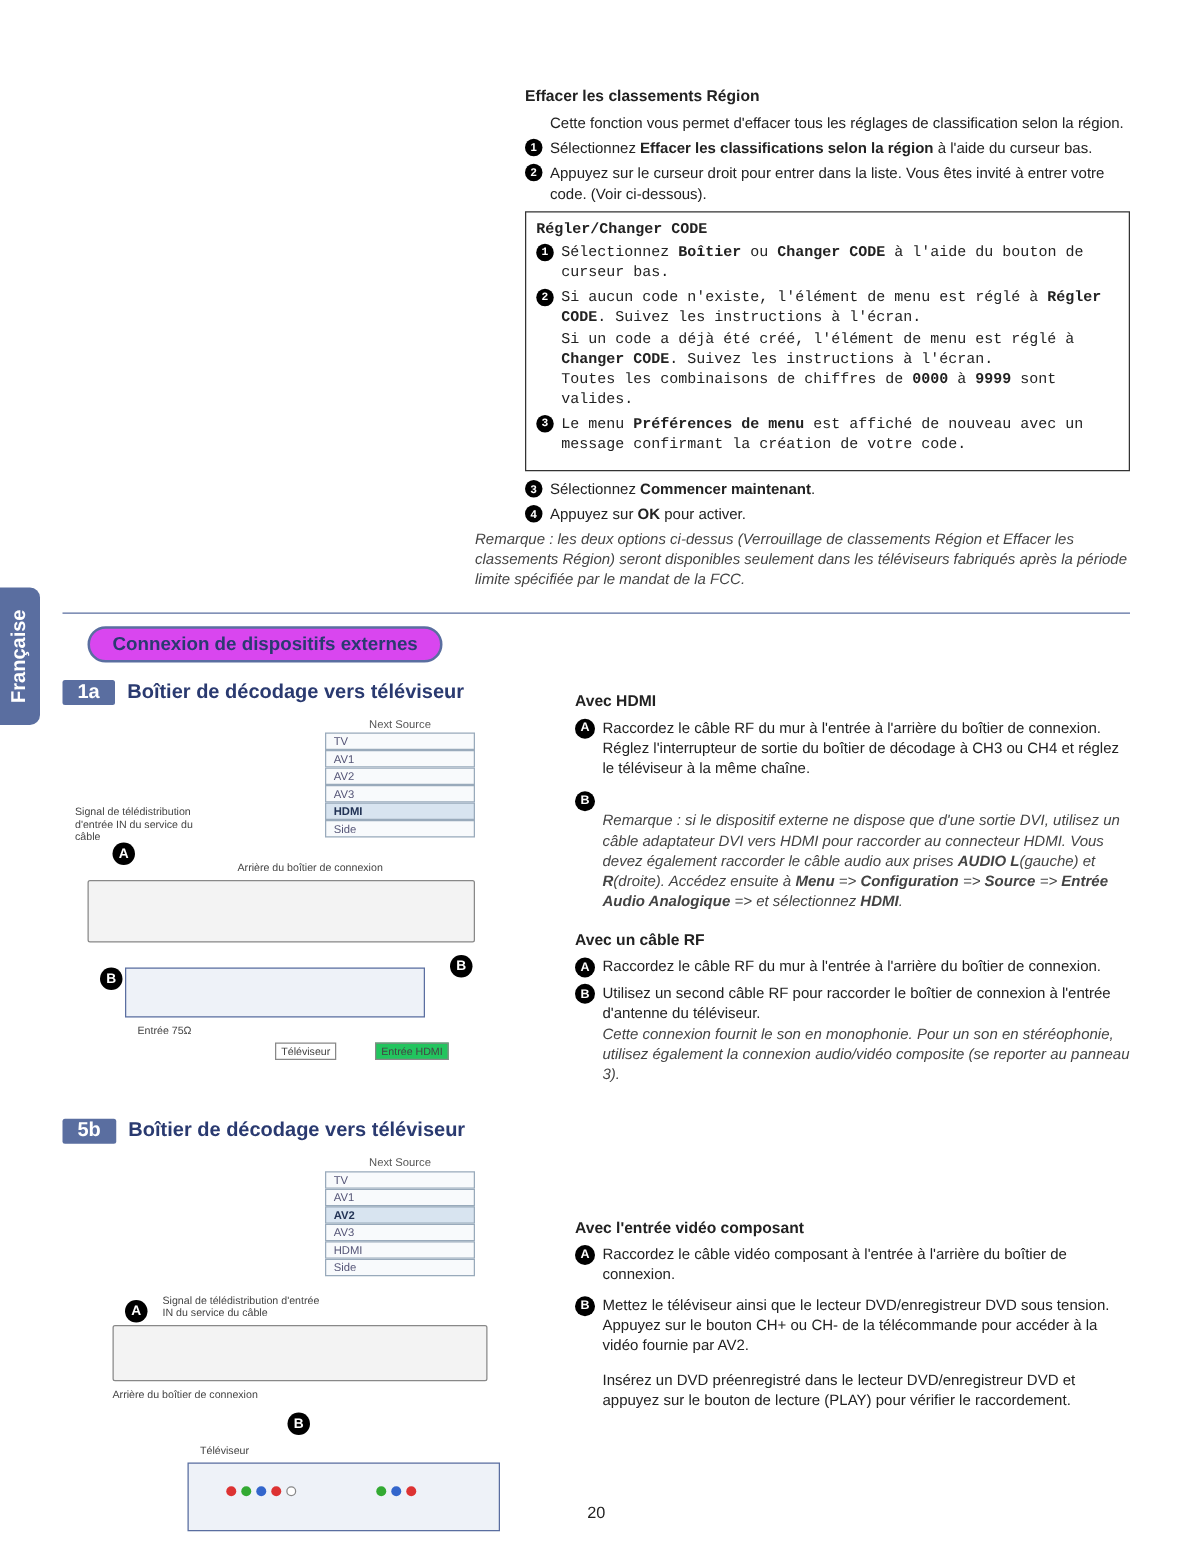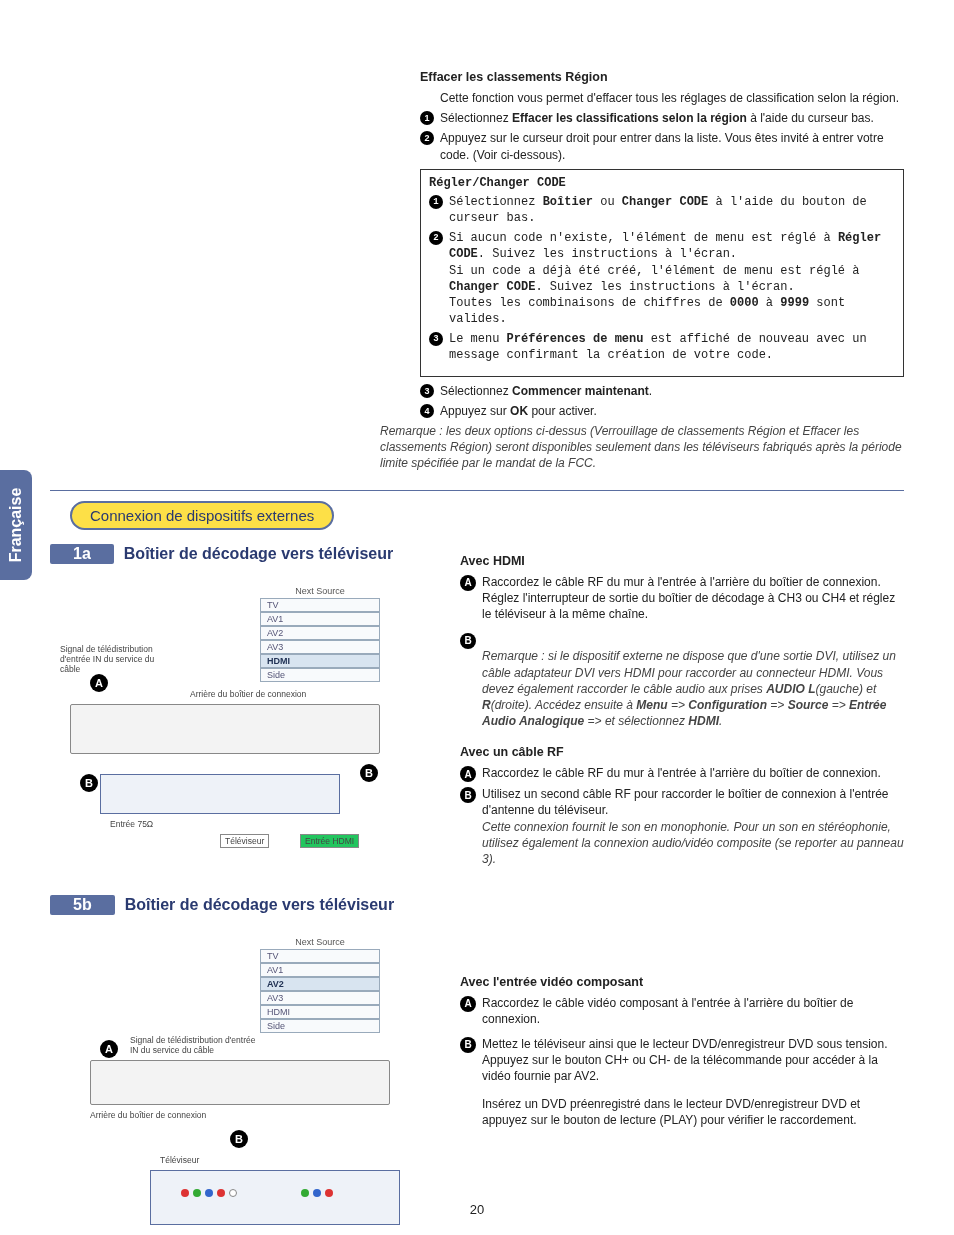--- a/index.html
+++ b/index.html
@@ -85,55 +85,55 @@
     border: none;
     border-top: 1px solid #5a6ea0;
     margin: 18px 0 10px 0;
   }
   .section-pill {
     display: inline-block;
     border: 2px solid #5a6ea0;
     border-radius: 18px;
     padding: 4px 18px;
     color: #2a3a70;
-    font-weight: normal;
+    font-weight: bold;
     font-size: 15px;
-    background: #fde047;
+    background: #d946ef;
     margin-bottom: 14px;
   }
   .sub-row {
     display: flex;
     align-items: baseline;
     gap: 10px;
     margin-bottom: 10px;
   }
   .sub-badge {
     background: #5a6ea0;
     color: #fff;
     font-weight: bold;
     font-size: 16px;
-    padding: 2px 23px;
+    padding: 2px 12px;
     border-radius: 2px;
     line-height: 1;
   }
   .sub-title {
     color: #2a3a70;
     font-weight: bold;
     font-size: 16px;
   }
   .diagram {
     width: 340px;
     height: 290px;
     position: relative;
     font-size: 9px;
     color: #333;
   }
   .source-list {
     position: absolute;
-    left: 200px; top: 12px;
+    left: 200px; top: 0;
     width: 120px;
   }
   .source-list .hdr {
     font-size: 9px;
     text-align: center;
     margin-bottom: 2px;
     color: #555;
   }
   .source-list .item {
     border: 1px solid #9ab;

